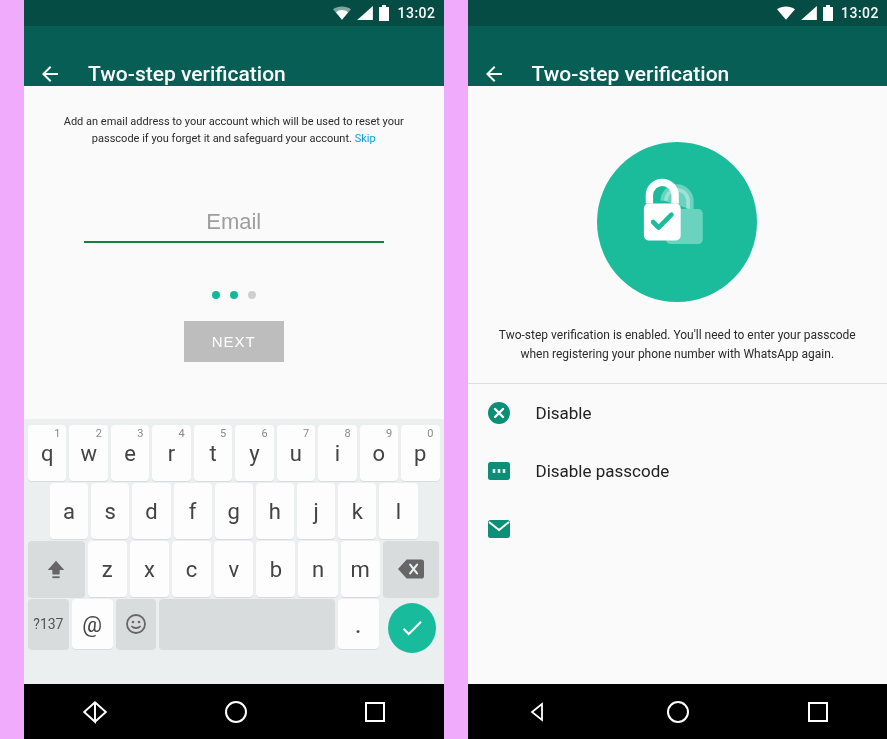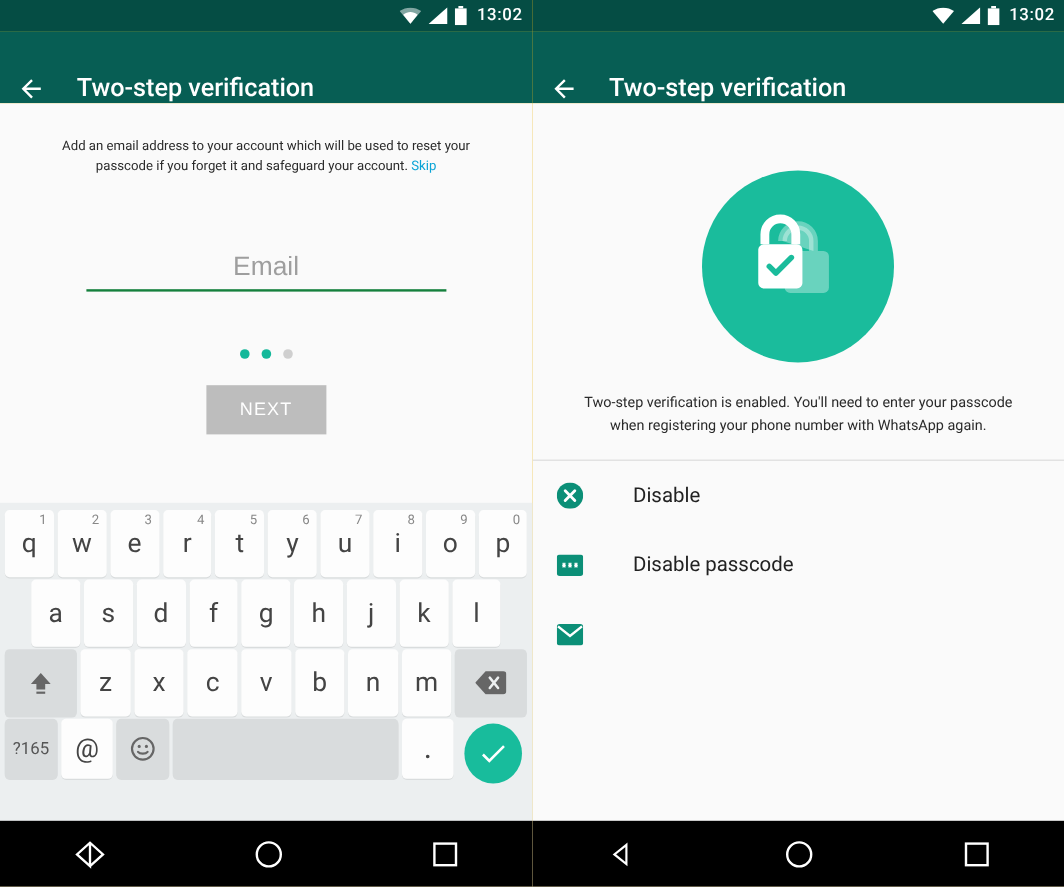--- a/index.html
+++ b/index.html
@@ -11,21 +11,22 @@
     display: flex;
     overflow: hidden;
     -webkit-font-smoothing: antialiased;
   }
   .phone {
     width: 443.5px;
     height: 739px;
     display: flex;
     flex-direction: column;
     position: relative;
-    background: #eab308;
+    background: #f0abfc;
+    padding-left: 24px;
   }
   .phone + .phone { border-left: 0px solid #000; }
   
   .statusbar {
     height: 26px;
     background: #054d44;
     color: #fff;
     display: flex;
     align-items: center;
     justify-content: flex-end;
@@ -160,21 +161,21 @@
     color:#2b2b2b;
     text-align:center;
     padding: 24px 28px 0 28px;
     line-height:1.55;
   }
   .divider { height:1px; background:#ddd; width:100%; margin-top:20px;}
   .opts { width:100%; display:flex; flex-direction:column; }
   .optrow {
     display:flex;
     align-items:center;
-    gap: 42px;
+    gap: 26px;
     padding: 18px 20px;
     font-size:17px;
     color:#222;
   }
   .opt-icon {
     width:22px; height:22px;
     display:flex; align-items:center; justify-content:center;
   }
 </style>
 </head>
@@ -266,21 +267,21 @@
           <div class="key">n</div>
           <div class="key">m</div>
           <div class="key bksp">
             <svg width="26" height="20" viewBox="0 0 30 22">
               <path fill="#666" d="M10 0 H27 a3 3 0 0 1 3 3 V19 a3 3 0 0 1 -3 3 H10 L0 11 Z"></path>
               <path d="M14 6 L22 16 M22 6 L14 16" stroke="#eceff0" stroke-width="2.4" stroke-linecap="round"></path>
             </svg>
           </div>
         </div>
       <div class="krow fifth">
-        <div class="key fn">?165</div>
+        <div class="key fn">?137</div>
         <div class="key" style="background:#fdfdfd; font-size:22px;">@</div>
         <div class="key fn-icon">
           <svg width="24" height="24" viewBox="0 0 24 24">
               <circle cx="12" cy="12" r="9" stroke="#666" stroke-width="1.8" fill="none"></circle>
               <circle cx="9" cy="10" r="1.3" fill="#666"></circle>
               <circle cx="15" cy="10" r="1.3" fill="#666"></circle>
               <path d="M8 14.5 C9.5 16.5 14.5 16.5 16 14.5" stroke="#666" stroke-width="1.8" fill="none" stroke-linecap="round"></path>
             </svg>
         </div>
         <div class="key space"></div>

